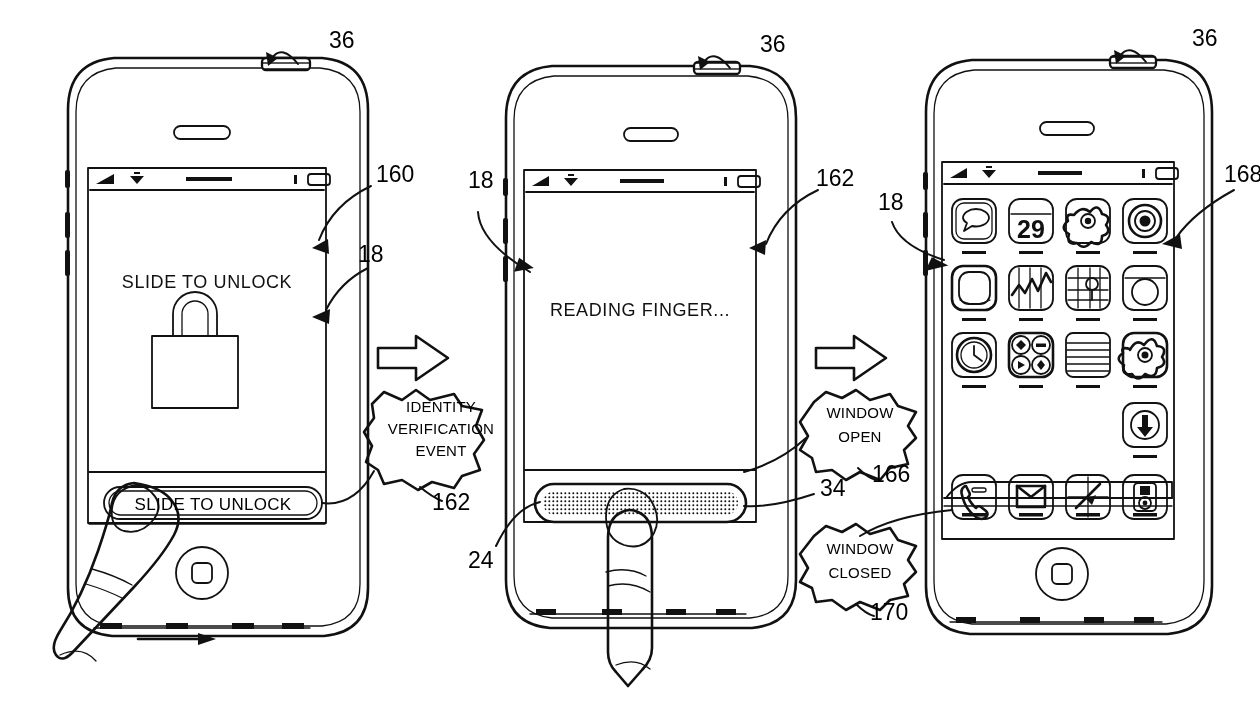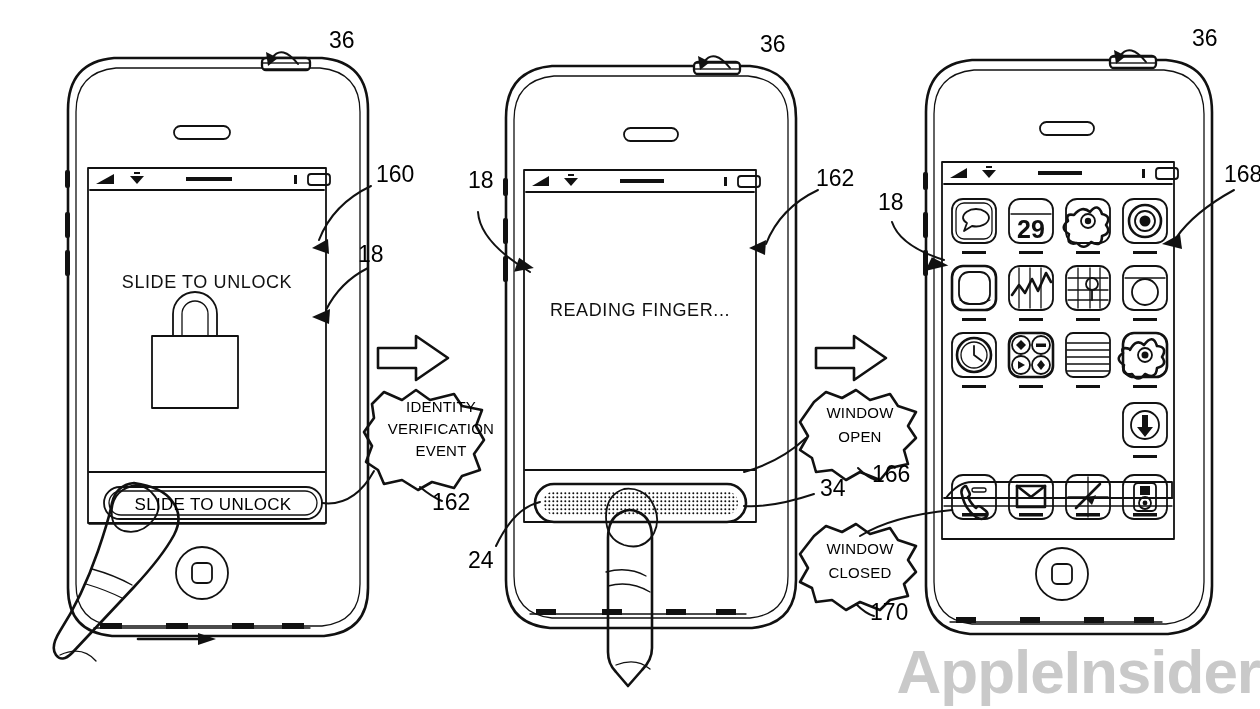--- a/index.html
+++ b/index.html
@@ -454,14 +454,13 @@
     <text class="burst-text" x="425" y="434" text-anchor="middle">VERIFICATION</text>
     <text class="burst-text" x="425" y="456" text-anchor="middle">EVENT</text>
 
     <text class="burst-text" x="844" y="418" text-anchor="middle">WINDOW</text>
     <text class="burst-text" x="844" y="442" text-anchor="middle">OPEN</text>
 
     <text class="burst-text" x="844" y="554" text-anchor="middle">WINDOW</text>
     <text class="burst-text" x="844" y="578" text-anchor="middle">CLOSED</text>
   </svg>
 
-  <div class="wm">AppleInsider</div>
 </div>
 
 </body></html>

